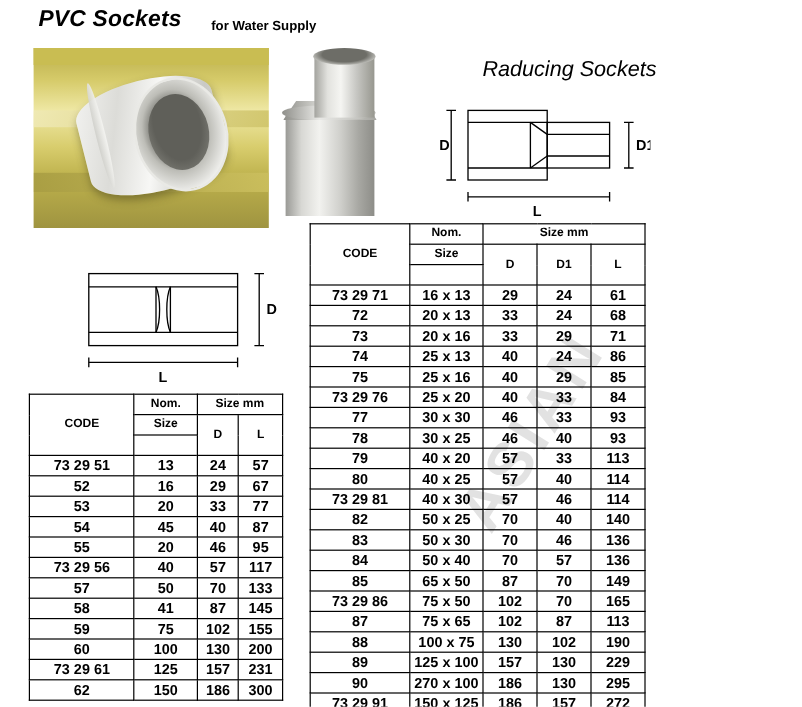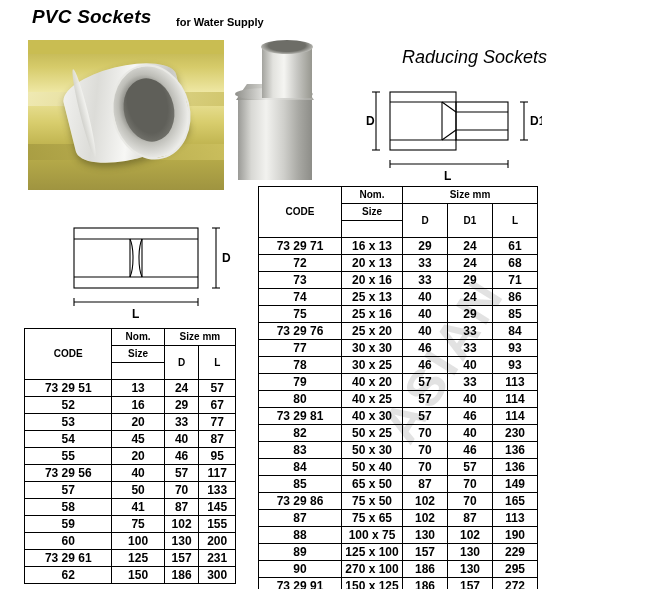--- a/index.html
+++ b/index.html
@@ -418,21 +418,21 @@
         <td class="nom">40 x  30</td>
         <td class="dcol">57</td>
         <td class="d1col">46</td>
         <td class="lcol">114</td>
       </tr>
       <tr>
         <td class="code">82</td>
         <td class="nom">50 x  25</td>
         <td class="dcol">70</td>
         <td class="d1col">40</td>
-        <td class="lcol">230</td>
+        <td class="lcol">140</td>
       </tr>
       <tr>
         <td class="code">83</td>
         <td class="nom">50 x  30</td>
         <td class="dcol">70</td>
         <td class="d1col">46</td>
         <td class="lcol">136</td>
       </tr>
       <tr>
         <td class="code">84</td>

